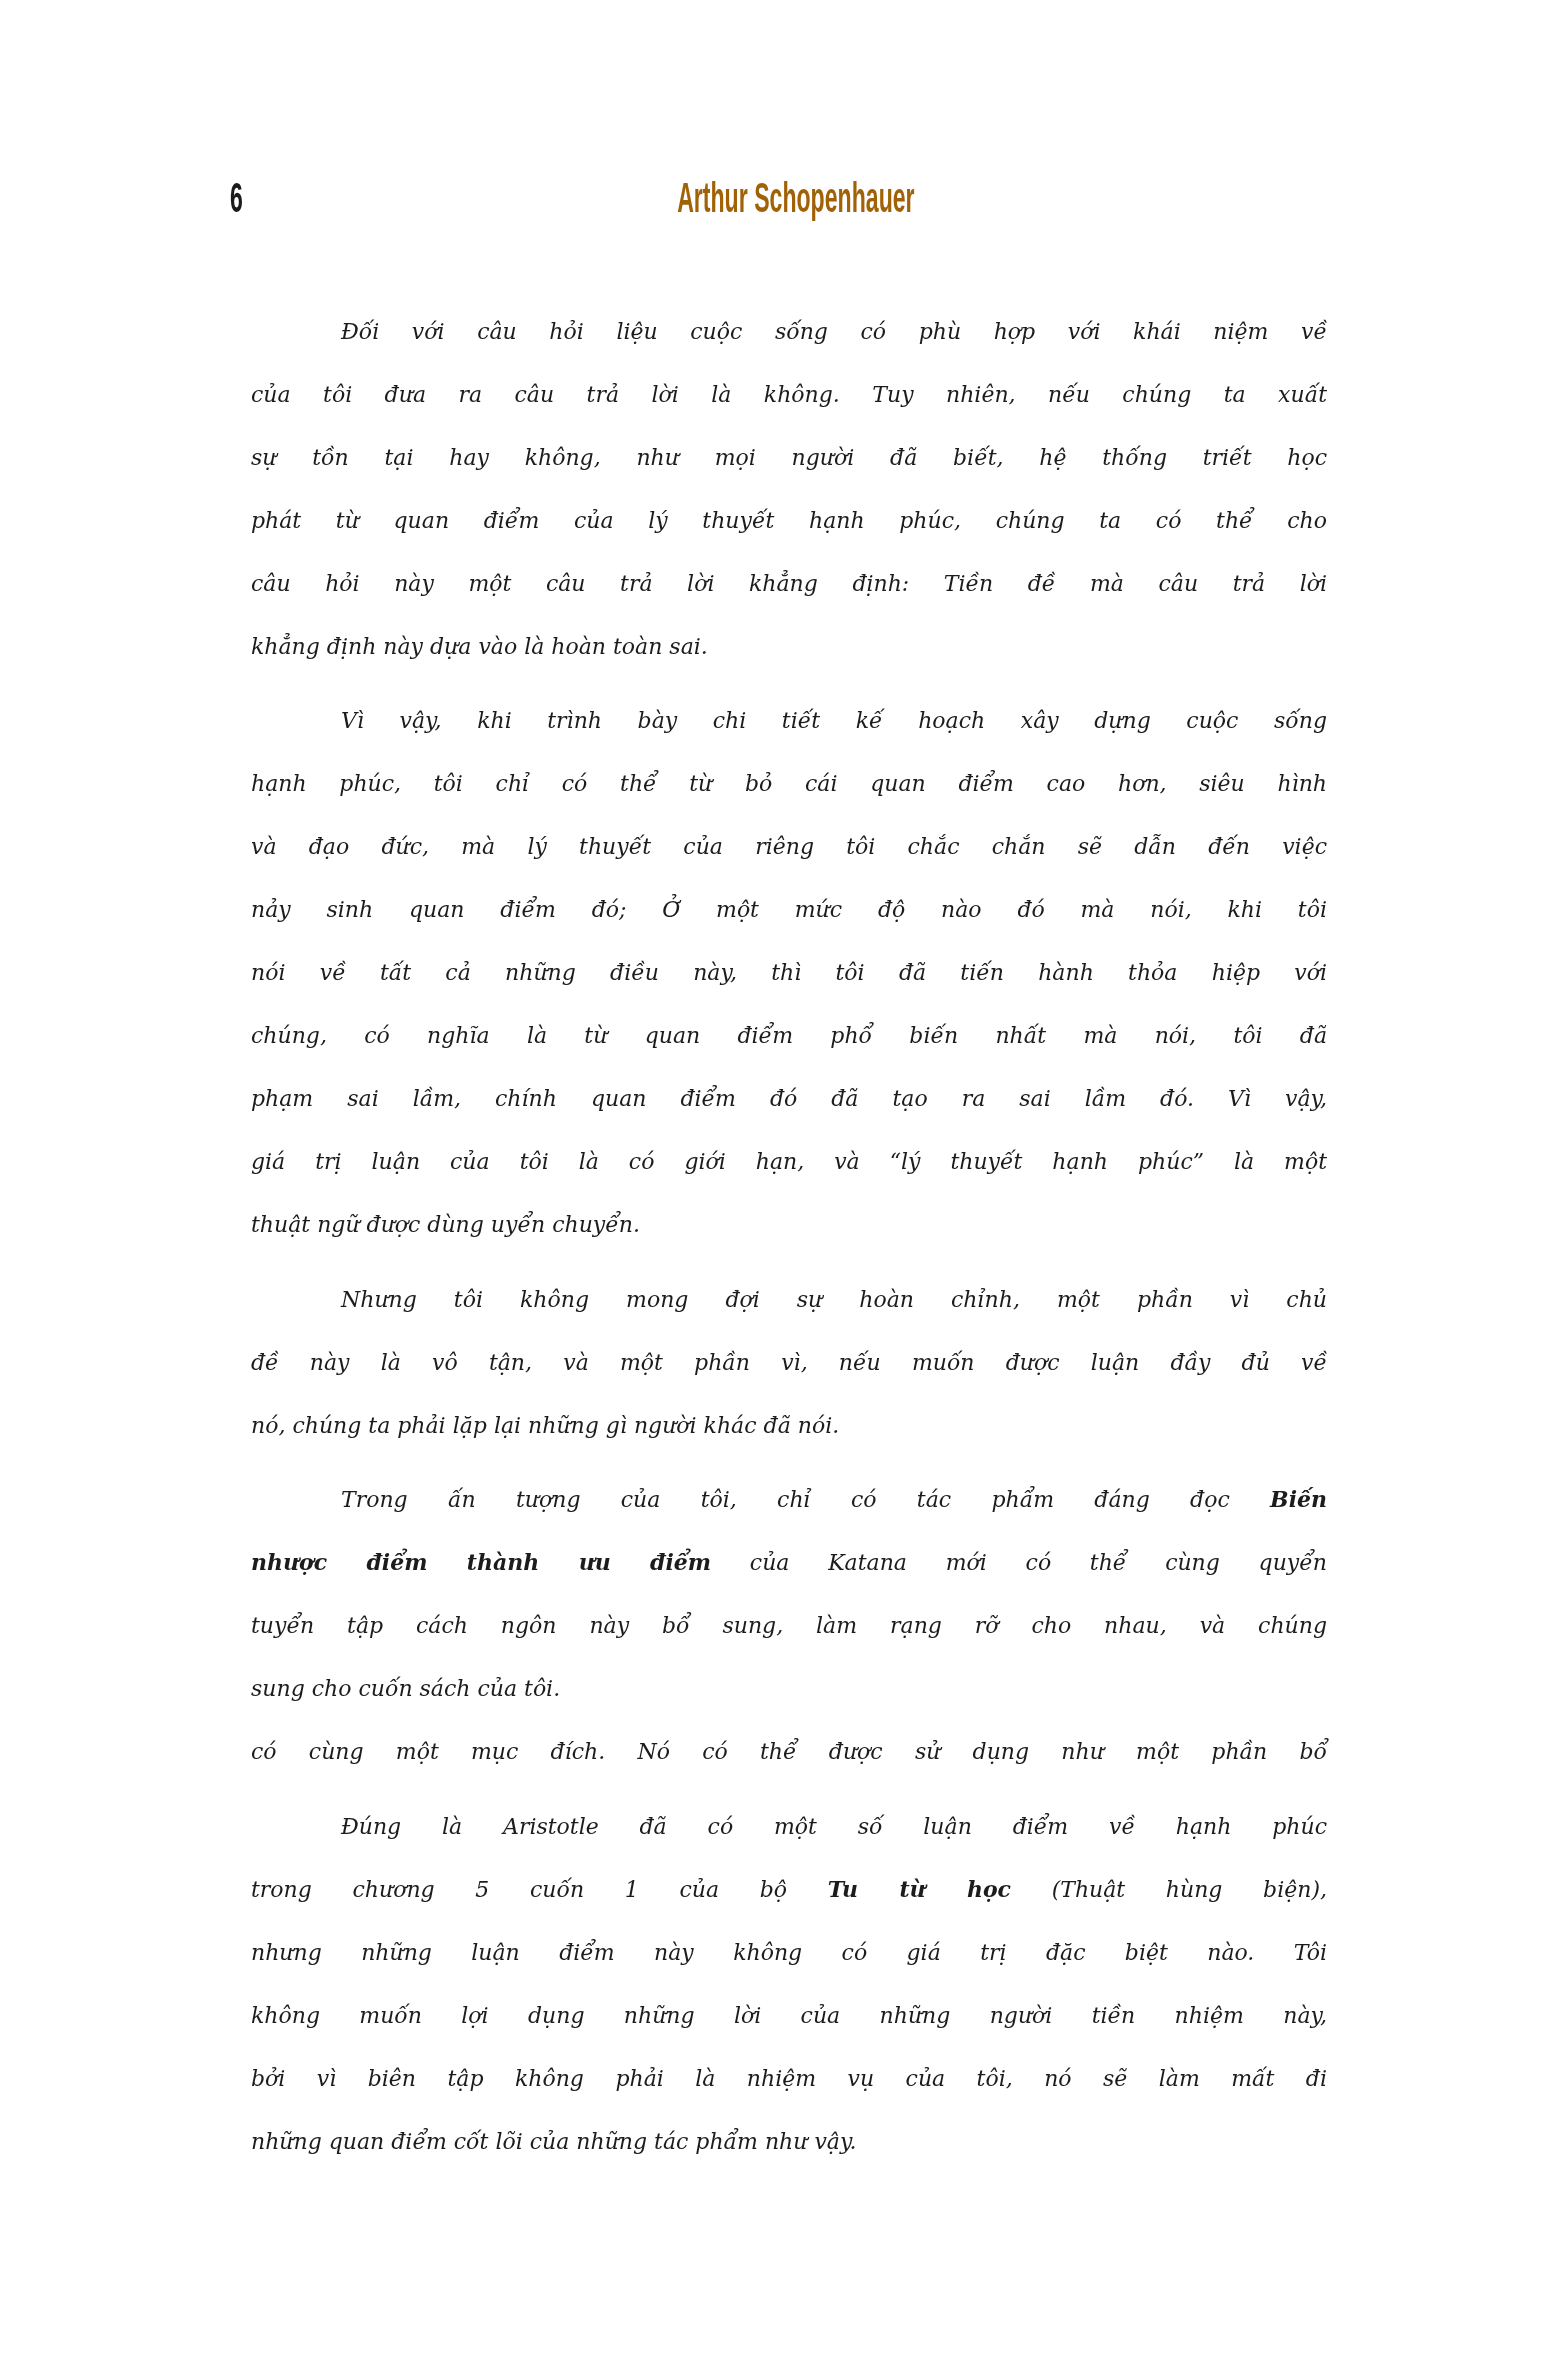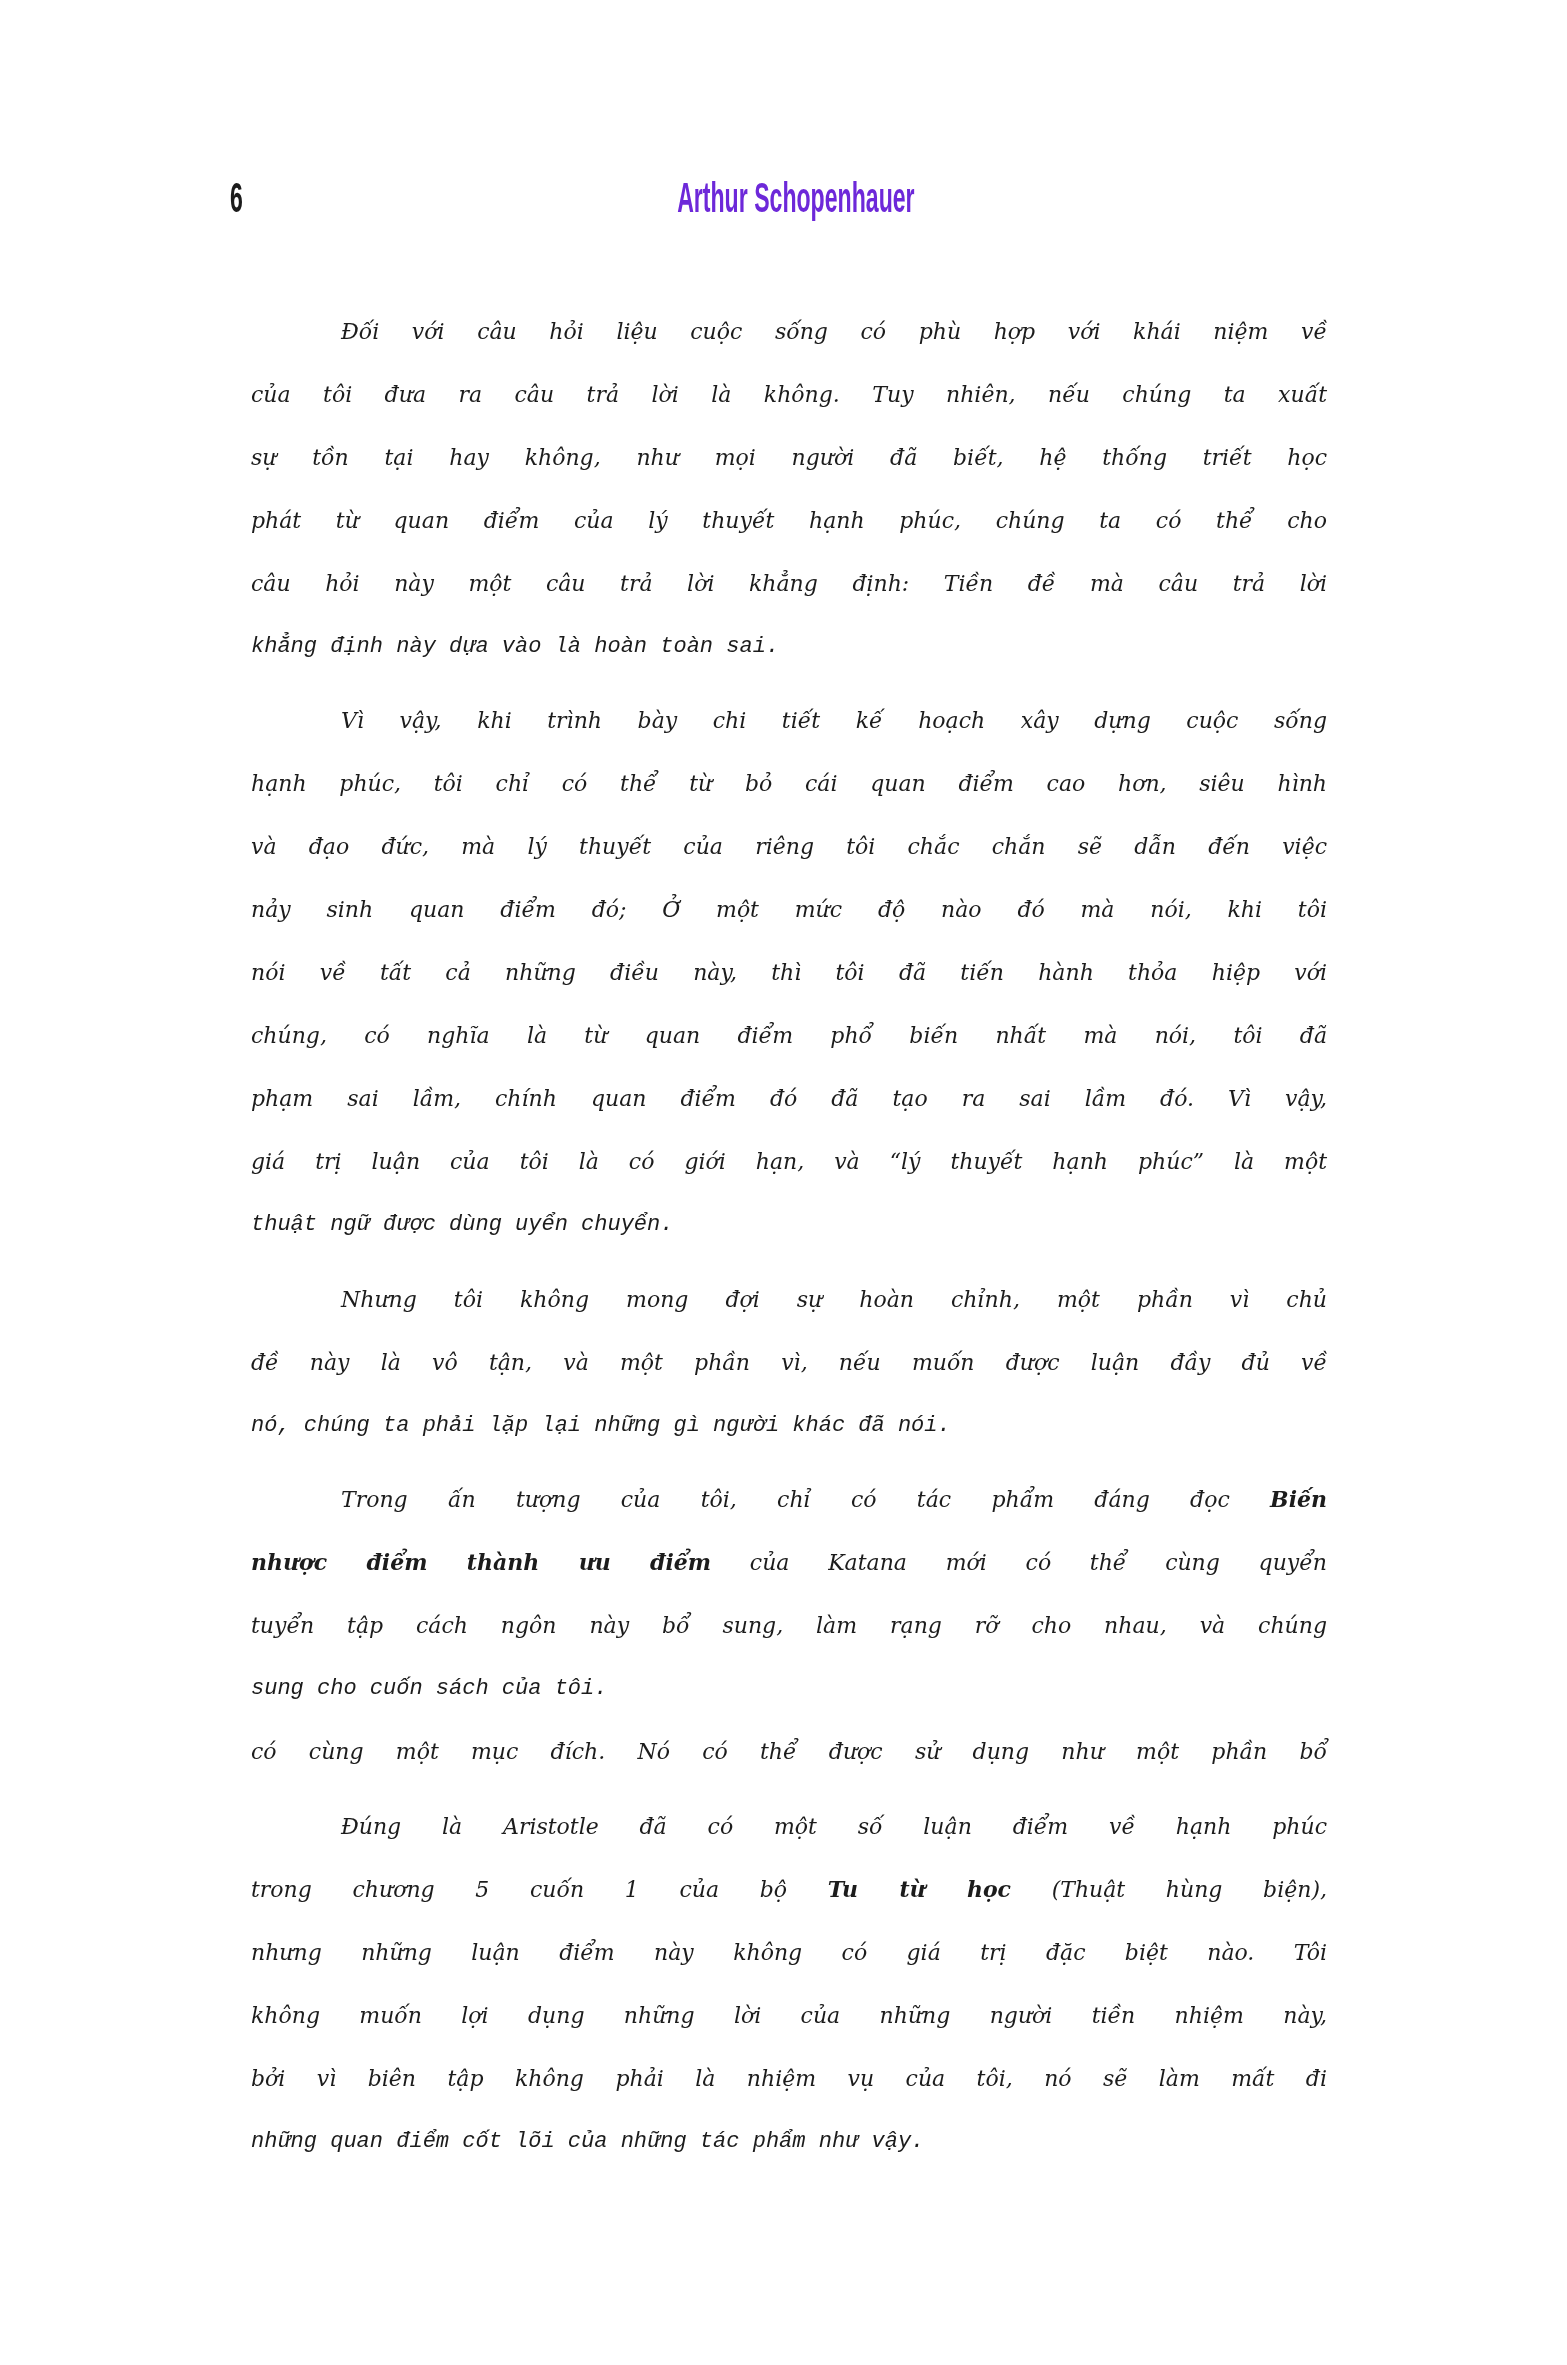--- a/index.html
+++ b/index.html
@@ -18,34 +18,34 @@
     font-family:"Liberation Sans", sans-serif;
     font-weight:600; font-size:42px; line-height:42px;
     display:inline-block; transform:scaleX(0.55); transform-origin:left top;
     color:#1b1b1b;
   }
   .running-title {
     position:absolute; left:0; right:0; top:0;
     text-align:center;
     font-family:"Liberation Sans", sans-serif;
     font-weight:600; font-size:42px; line-height:42px;
-    color:#6d28d9;
+    color:#a16207;
     padding-left:24px;
   }
   .running-title > span { display:inline-block; transform:scaleX(0.55); transform-origin:center top; }
   
   .text-body {
     position:absolute; top:300px; left:251px; width:1076px;
     font-style:italic;
     font-size:22px; line-height:63px;
     color:#1c1c1c;
   }
   .paragraph { margin:0 0 11.4px 0; }
   .line { text-align:justify; text-align-last:justify; white-space:normal; }
-  .line.last { text-align-last:left;font-family:Liberation Mono, monospace; }
+  .line.last { text-align-last:left; }
   .line.first { text-indent:90px; }
   .run.b { font-weight:bold;margin-top:24px; }
 </style>
 </head>
 <body>
 
 <div class="page">
   <div class="header">
     <span class="page-num">6</span>
     <div class="running-title">

